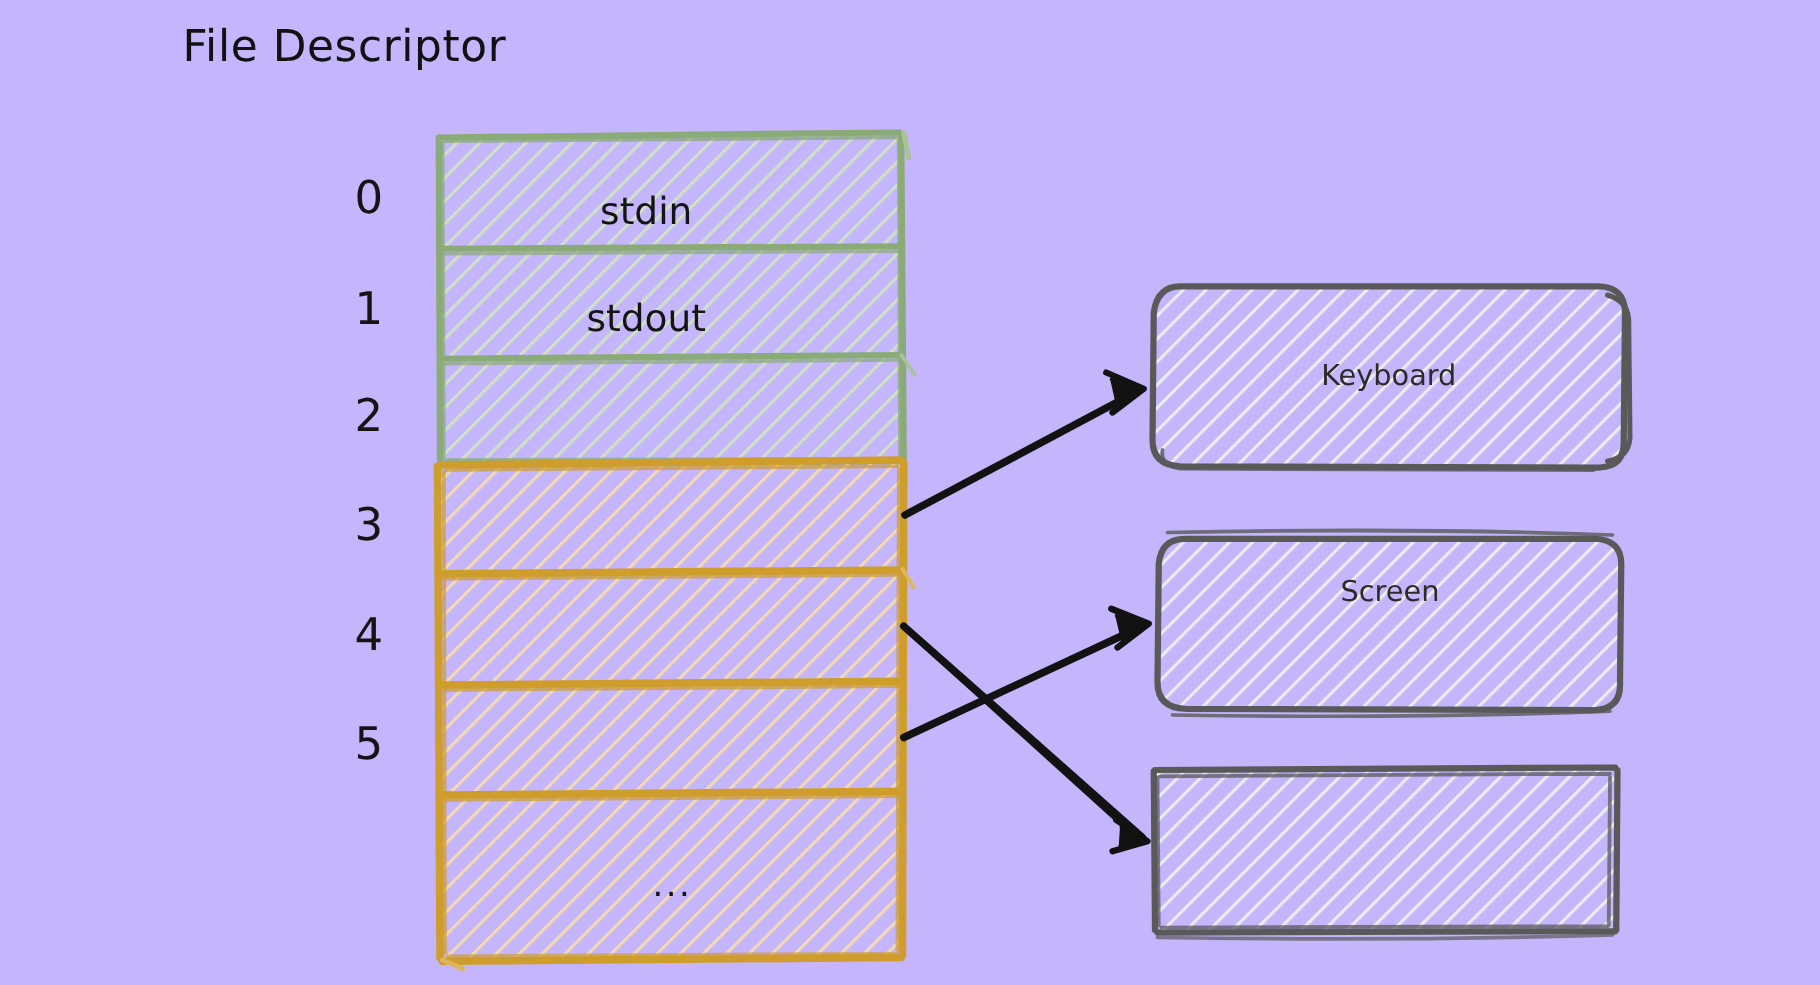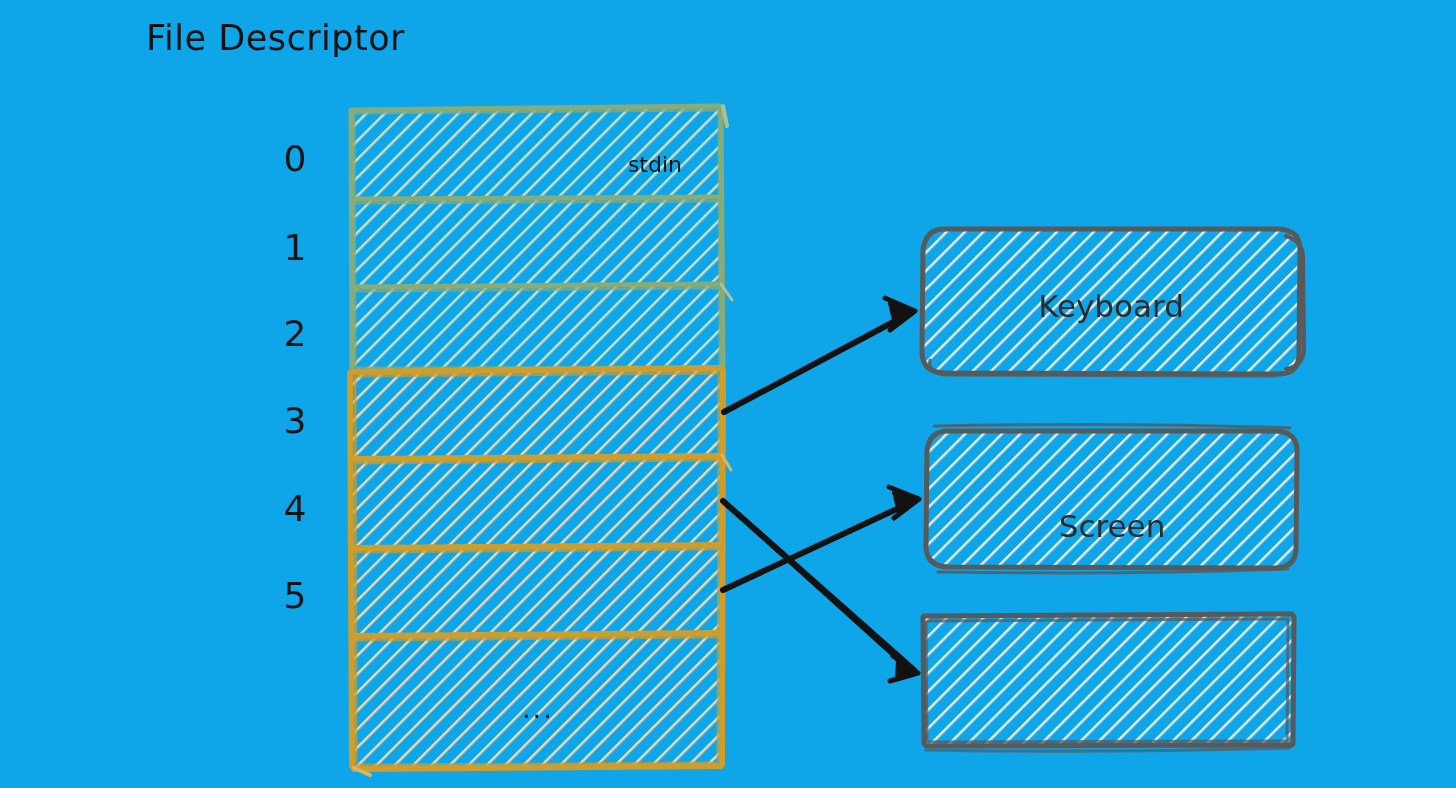--- a/index.html
+++ b/index.html
@@ -11,21 +11,21 @@
   body {
     width: 1456px;
     height: 788px;
     overflow: hidden;
     font-family: "DejaVu Sans", "Liberation Sans", sans-serif;
   }
   #canvas {
     position: relative;
     width: 1456px;
     height: 788px;
-    background: #0ea5e9;
+    background: #c4b5fd;
   }
   .diagram-svg {
     position: absolute;
     left: 0;
     top: 0;
     width: 1456px;
     height: 788px;
   }
   
   .lbl {
@@ -41,31 +41,31 @@
     letter-spacing: 0.5px;
     color: #111111;
   }
   .fd-index {
     font-size: 36px;
     width: 46px;
     text-align: center;
     color: #141414;
   }
   .cell-text {
-    font-size: 22px;
+    font-size: 30px;
     color: #141414;
-    text-align: right;
+    text-align: center;
   }
   .ellipsis-text {
     font-size: 27px;
     color: #141414;
     letter-spacing: 2px;
   }
   .device-text {
-    font-size: 31px;
+    font-size: 23px;
     color: #2b2b2b;
     text-align: center;
   }
   .hit {
     position: absolute;
   }
 </style>
 </head>
 <body>
 
@@ -159,24 +159,25 @@
   <div class="lbl" id="page-title">File Descriptor</div>
 
   <div class="lbl fd-index" style="left:272px; top:138px;">0</div>
   <div class="lbl fd-index" style="left:272px; top:227px;">1</div>
   <div class="lbl fd-index" style="left:272px; top:313px;">2</div>
   <div class="lbl fd-index" style="left:272px; top:400px;">3</div>
   <div class="lbl fd-index" style="left:272px; top:488px;">4</div>
   <div class="lbl fd-index" style="left:272px; top:575px;">5</div>
 
   <div class="lbl cell-text" style="left:352px; top:152px; width:330px;">stdin</div>
+  <div class="lbl cell-text" style="left:352px; top:238px; width:330px;">stdout</div>
   <div class="lbl ellipsis-text" style="left:522px; top:693px;">...</div>
 
   <div class="lbl device-text" style="left:922px; top:288px; width:378px;">Keyboard</div>
-  <div class="lbl device-text" style="left:926px; top:508px; width:372px;">Screen</div>
+  <div class="lbl device-text" style="left:926px; top:461px; width:372px;">Screen</div>
 
   <div class="hit" style="left:352px; top:108px; width:370px; height:91px;"></div>
   <div class="hit" style="left:352px; top:199px; width:370px; height:88px;"></div>
   <div class="hit" style="left:352px; top:287px; width:370px; height:83px;"></div>
   <div class="hit" style="left:352px; top:370px; width:370px; height:89px;"></div>
   <div class="hit" style="left:352px; top:459px; width:370px; height:89px;"></div>
   <div class="hit" style="left:352px; top:548px; width:370px; height:88px;"></div>
   <div class="hit" style="left:352px; top:636px; width:370px; height:132px;"></div>
   <div class="hit" style="left:922px; top:228px; width:378px; height:146px;"></div>
   <div class="hit" style="left:926px; top:430px; width:372px; height:138px;"></div>

